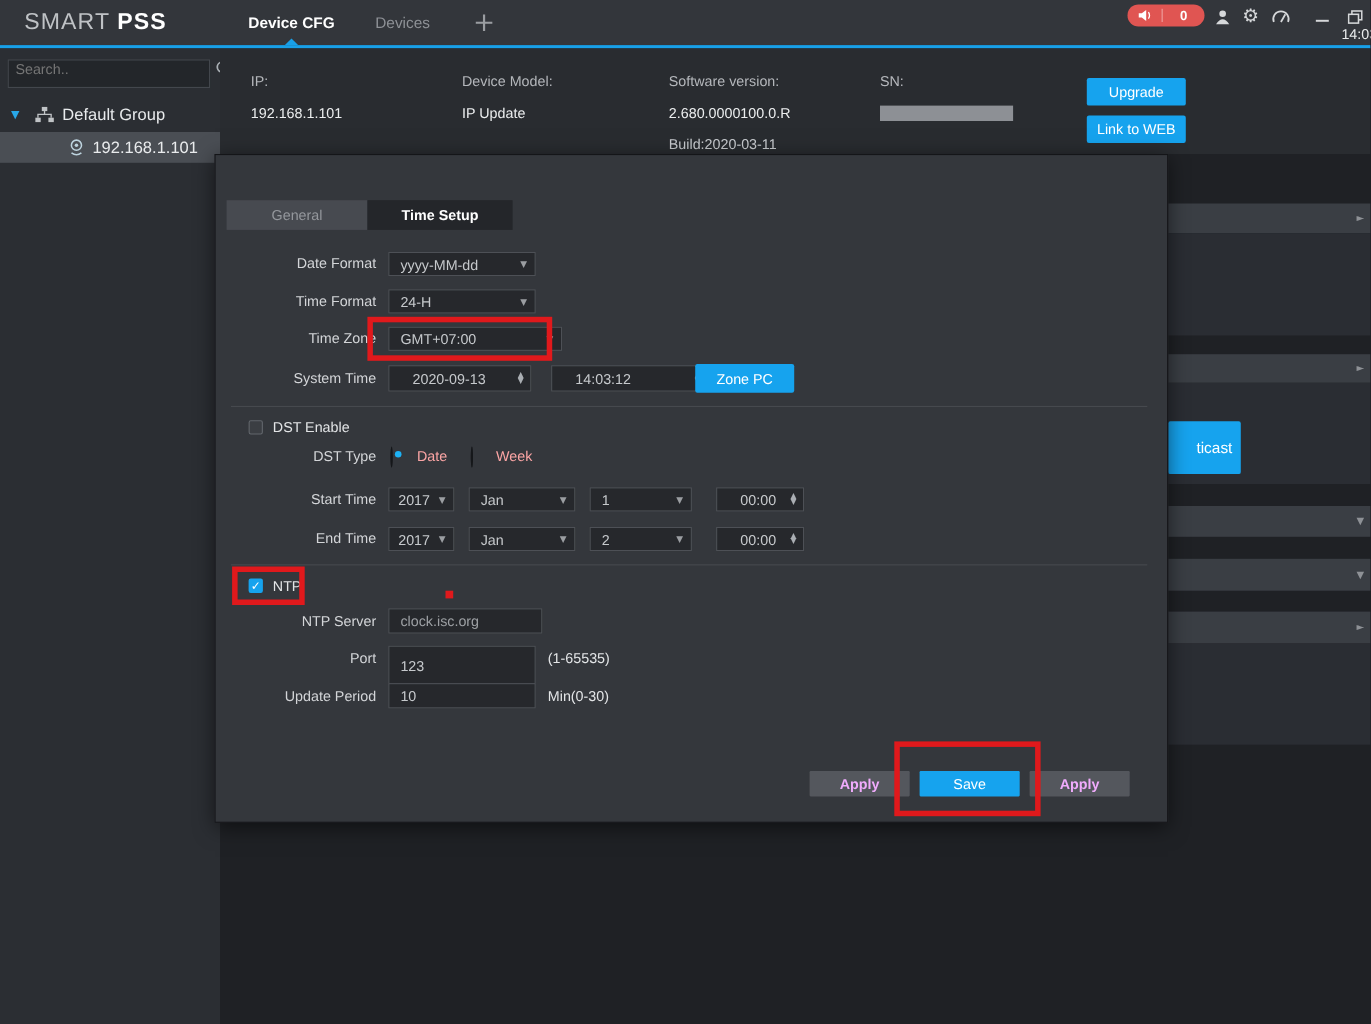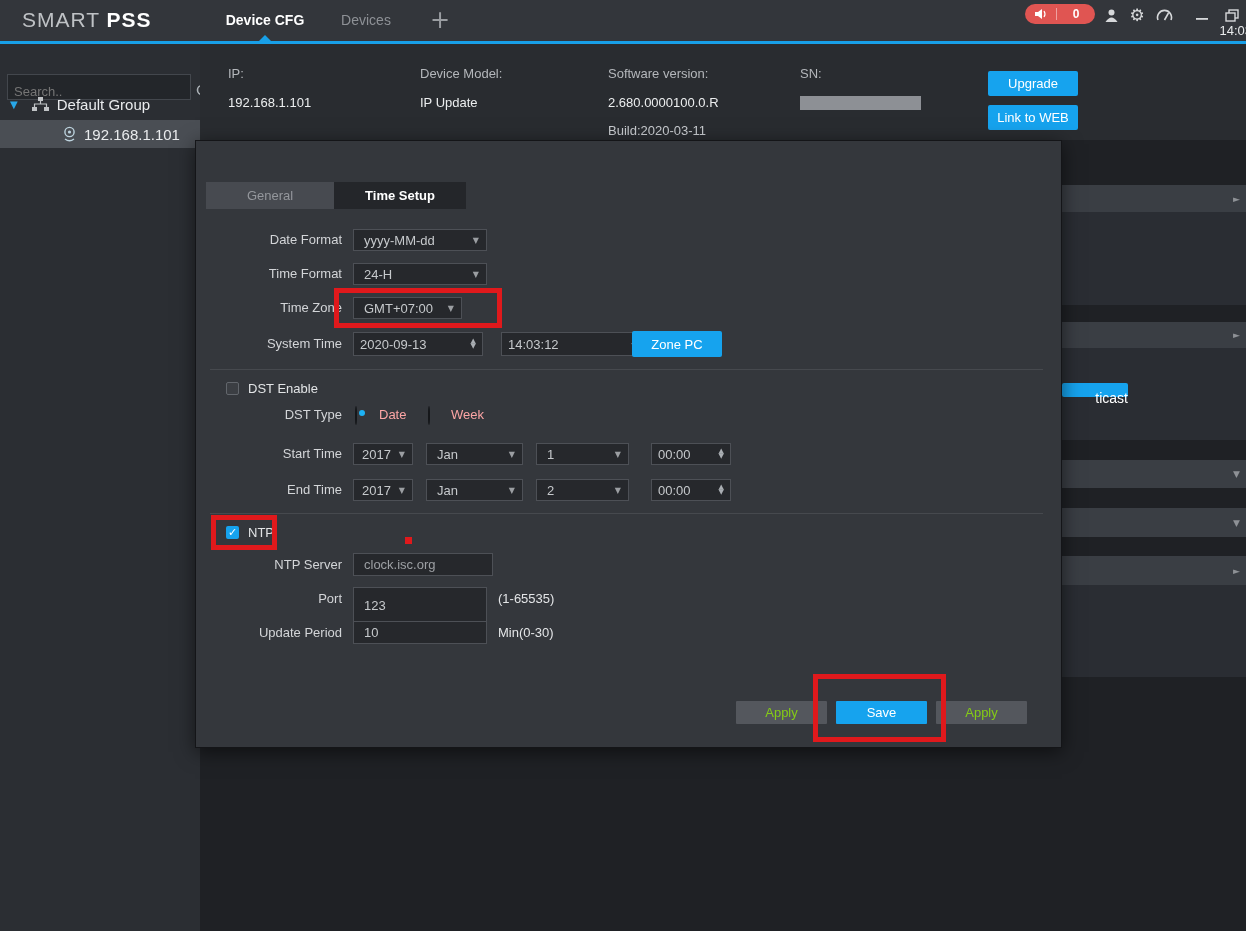--- a/index.html
+++ b/index.html
@@ -25,21 +25,21 @@
     border-radius:10px; display:flex; align-items:center; color:#fff; }
   #alarm-pill .spk { margin-left:10px; display:flex; }
   #alarm-pill .sep { width:1px; height:12px; background:rgba(255,255,255,.45); margin-left:8px; }
   #alarm-pill .cnt { flex:1; text-align:center; font-size:12px; font-weight:bold; }
   .tb-ico { top:6px; width:20px; height:18px; display:flex; align-items:center; justify-content:center; }
   #clock { top:23px; right:-6px; color:#e9ebec; font-size:13px; }
 
   
   #sidebar { left:0; top:44px; width:200px; height:887px; background:#2b2e33; }
   #searchbox { left:7px; top:10px; width:184px; height:26px; background:#23262a;
-    border:1px solid #43474d; display:flex; align-items:flex-end;margin-top:20px; }
+    border:1px solid #43474d; display:flex; align-items:flex-start; }
   #searchbox input { flex:1; background:transparent; border:none; outline:none;
     color:#84888d; font-size:13px; padding:0 6px; font-family:inherit; }
   #searchbox .mag { margin-right:6px; display:flex; }
   #grouprow { left:0; top:46px; width:200px; height:28px; display:flex; align-items:center; }
   #grouprow .tri { color:#28a7e8; font-size:10px; margin-left:10px; }
   #grouprow .gicon { margin-left:14px; display:flex; }
   #grouprow .glabel { margin-left:8px; color:#e9ebed; font-size:15px; }
   #devicerow { left:0; top:76px; width:200px; height:28px; background:#4a4e54;
     display:flex; align-items:center; }
   #devicerow .cicon { margin-left:62px; display:flex; }
@@ -54,58 +54,58 @@
   .cyan-btn { background:#16a3ee; color:#ffffff; font-size:13px; border:none;
     border-radius:2px; text-align:center; cursor:pointer; font-family:inherit; }
   #btn-upgrade { left:788px; top:27px; width:90px; height:25px; line-height:25px; }
   #btn-linkweb { left:788px; top:61px; width:90px; height:25px; line-height:25px; }
 
   
   .panel-header { left:1062px; width:184px; background:#3a3e44; display:flex;
     align-items:center; justify-content:flex-end; }
   .panel-header .pi { color:#8e9196; font-size:9px; margin-right:6px; }
   .panel-body { left:1062px; width:184px; background:#2a2d33; }
-  #multicast-btn { left:1062px; top:383px; width:66px; height:14px; line-height:30px;
-    text-align:right; padding-left:18px; font-size:14px; }
+  #multicast-btn { left:1062px; top:383px; width:66px; height:48px; line-height:30px;
+    text-align:center; padding-left:18px; font-size:14px; }
 
   
   #dialog { left:195px; top:140px; width:867px; height:608px; background:#34373c;
     border:1px solid #141518; box-shadow:0 4px 18px rgba(0,0,0,.55); }
   #dlg-titlebar { left:0; top:0; width:865px; height:30px; background:#3d4147; }
   #dlg-title { left:22px; top:0; line-height:30px; color:#eceef0; font-size:14px; }
   #dlg-close { right:10px; top:3px; color:#a8abaf; font-size:19px; width:22px;
     text-align:center; cursor:pointer; }
   .dlg-tab { top:41px; height:27px; line-height:27px; text-align:center; font-size:13px; cursor:pointer; }
   #dlg-tab-general { left:10px; width:128px; background:#474a50; color:#94979c; }
   #dlg-tab-timesetup { left:138px; width:132px; background:#24262a; color:#ffffff; font-weight:bold; }
 
   .flabel { left:0; width:146px; text-align:right; color:#d3d5d8; font-size:13px; line-height:22px; }
   .dd, .spin, .tinput { background:#26282c; border:1px solid #4d5056; height:22px;
     display:flex; align-items:center; color:#c6c9cc; font-size:13px; }
   .dd .val { flex:1; padding-left:10px; }
   .dd .caret { font-size:8px; color:#9b9ea2; margin-right:7px; }
-  .spin .val { flex:1; padding-left:6px; }
+  .spin .val { flex:1; padding-left:21px; }
   .spin .arrows { display:flex; flex-direction:column; margin-right:6px; }
   .spin .arrows span { font-size:7px; line-height:5px; color:#aaaeb3; }
   .tinput input { flex:1; background:transparent; border:none; outline:none;
     color:#c6c9cc; font-size:13px; padding:0 10px; font-family:inherit; }
   .divider { left:14px; width:833px; height:1px; background:#46494e; }
   .checkbox { width:13px; height:13px; border-radius:2px; }
   .cb-off { background:#3b3e43; border:1px solid #62666c; }
   .cb-on { background:#16a3ee; color:#fff; font-size:11px; line-height:13px; text-align:center; }
   .cb-label { color:#e2e4e6; font-size:13px; line-height:15px; }
   .radio { width:14px; height:14px; border-radius:50%; background:#202327;
     border:1px solid #15171a; position:relative; }
   .radio.sel::after { content:""; position:absolute; left:3px; top:3px; width:6px; height:6px;
     border-radius:50%; background:#1db2f5; }
   .radio-label { color:#fca5a5; font-size:13px; line-height:15px; }
   .hint { color:#e3e5e7; font-size:13px; line-height:23px; }
   .dlg-btn { height:23px; line-height:23px; text-align:center; font-size:13px;
     border-radius:1px; cursor:pointer; }
-  .gray-btn { background:#54575d; color:#84cc16; }
+  .gray-btn { background:#54575d; color:#f0abfc;font-weight:bold; }
   .redbox { border:5px solid #e0191c; background:transparent; z-index:50; }
   #red-dot { left:209px; top:396px; width:7px; height:7px; background:#e0191c; }
 </style>
 </head>
 <body>
 
 <div id="topbar" class="abs">
   <div id="brand" class="abs"><span>SMART</span> <b>PSS</b></div>
   <div id="tab-devicecfg" class="abs top-tab">Device CFG</div>
   <div id="tab-devices" class="abs top-tab">Devices</div>
@@ -234,21 +234,21 @@
 
   
   <div class="abs flabel" style="top:122px">Time Format</div>
   <div class="abs dd" style="left:157px;top:122px;width:134px">
     <span class="val">24-H</span>
     <span class="caret ico">▼</span>
   </div>
 
   
   <div class="abs flabel" style="top:156px">Time Zone</div>
-  <div class="abs dd" style="left:157px;top:156px;width:109px">
+  <div class="abs dd" style="left:157px;top:156px;width:158px">
     <span class="val">GMT+07:00</span>
     <span class="caret ico">▼</span>
   </div>
   <div class="abs redbox" style="left:138px;top:147px;width:168px;height:40px"></div>
 
   
   <div class="abs flabel" style="top:190px;line-height:26px">System Time</div>
   <div class="abs spin" style="left:157px;top:191px;width:130px;height:24px">
     <span class="val">2020-09-13</span>
     <span class="arrows ico">

